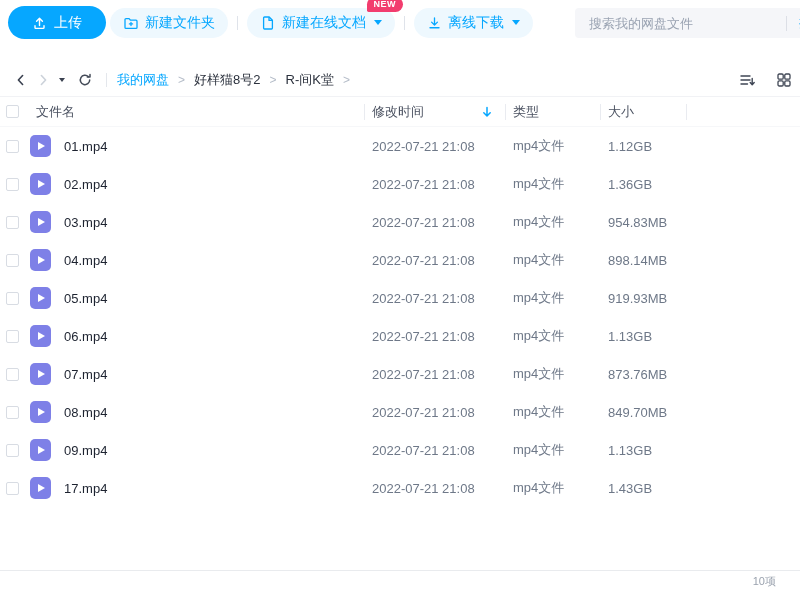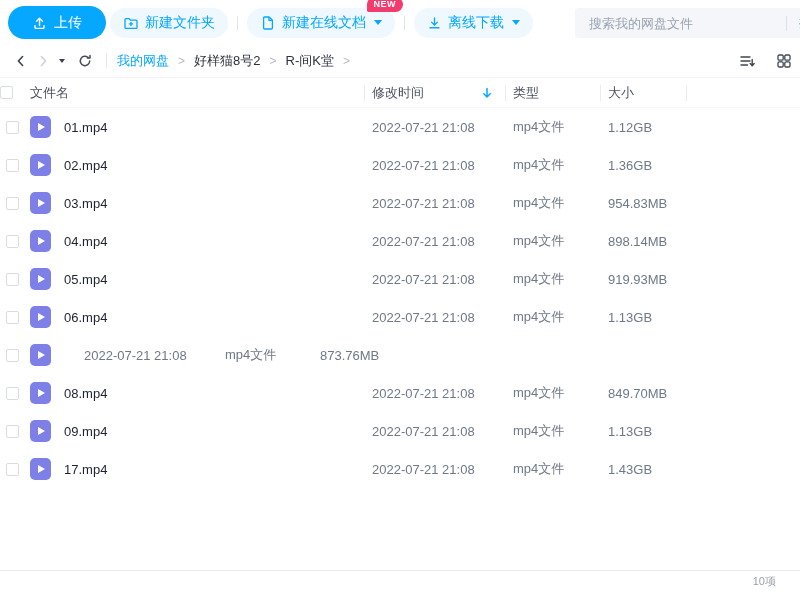--- a/index.html
+++ b/index.html
@@ -48,32 +48,32 @@
     font-size:13px; color:#000000; font-family:inherit;
   }
   .search-box input::placeholder { color:#9aa3b2; }
   .search-sep { width:1px; height:15px; background:#dcdfe6; flex:none; }
   .search-go {
     border:none; background:none; cursor:pointer; flex:none;
     color:var(--accent,#06a7ff); font-size:13px; padding:0 12px; font-family:inherit;
   }
 
   
-  .navbar { height:33px; flex:none; display:flex; align-items:center; padding:0 14px 0 10px; border-bottom:1px solid #f1f2f5; }
+  .navbar { height:33px; flex:none; display:flex; align-items:center; padding:0 14px 0 10px; border-bottom:1px solid #f1f2f5;margin-top:19px; }
   .nav-btn { border:none; background:none; padding:0 3px; cursor:pointer; display:flex; align-items:center; }
   .nav-divider { width:1px; height:14px; background:#e4e7ec; margin:0 10px; flex:none; }
   .crumbs { display:flex; align-items:center; font-size:13px; }
   .crumb { cursor:pointer; color:#2b313d; }
   .crumb.active { color:var(--accent,#06a7ff); }
   .crumb-sep { color:#b4bcc8; margin:0 9px; font-size:12px; }
   .view-controls { margin-left:auto; display:flex; align-items:center; gap:14px; }
   .view-controls .nav-btn:last-child { margin-right:-9px; } 
 
   
-  .table-header { height:30px; flex:none; display:flex; align-items:center; padding-left:0; font-size:13px; color:#4a5160; border-bottom:1px solid #f6f7f9; }
+  .table-header { height:30px; flex:none; display:flex; align-items:center; padding-left:6px; font-size:13px; color:#4a5160; border-bottom:1px solid #f6f7f9; }
   .c-check { width:24px; flex:none; display:flex; align-items:center; }
   .c-icon { width:34px; flex:none; display:flex; align-items:center; }
   .c-name { flex:1; min-width:0; }
   .c-modified { width:141px; flex:none; display:flex; align-items:center;margin-left:12px; }
   .c-type { width:95px; flex:none; }
   .c-size { width:86px; flex:none; }
   .c-extra { width:114px; flex:none; }
   .th { position:relative; height:30px; display:flex; align-items:center; cursor:pointer; }
   .th.bordered { padding-left:8px; }
   .th.bordered::before {
@@ -341,20 +341,21 @@
     </div>
       <div class="row">
       <span class="c-check">
         <input type="checkbox" class="cb" style="">
       </span>
       <span class="c-icon">
         <span class="file-icon">
           <span class="play-tri"></span>
         </span>
       </span>
+      <span class="c-name">07.mp4</span>
       <span class="c-modified meta">2022-07-21 21:08</span>
       <span class="c-type meta">mp4文件</span>
       <span class="c-size meta">873.76MB</span>
       <span class="c-extra"></span>
     </div>
       <div class="row">
       <span class="c-check">
         <input type="checkbox" class="cb" style="">
       </span>
       <span class="c-icon">

